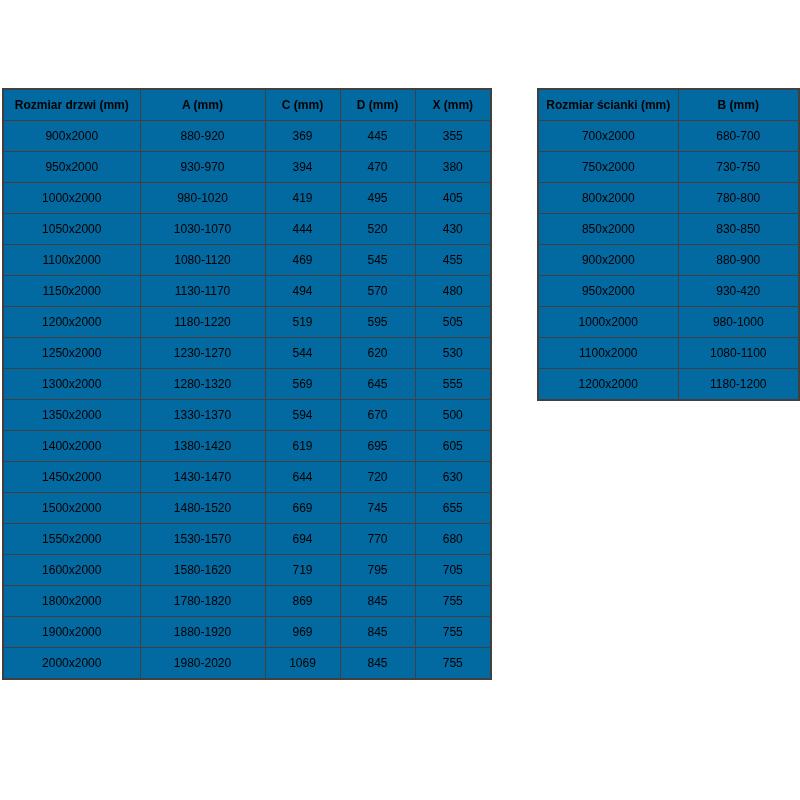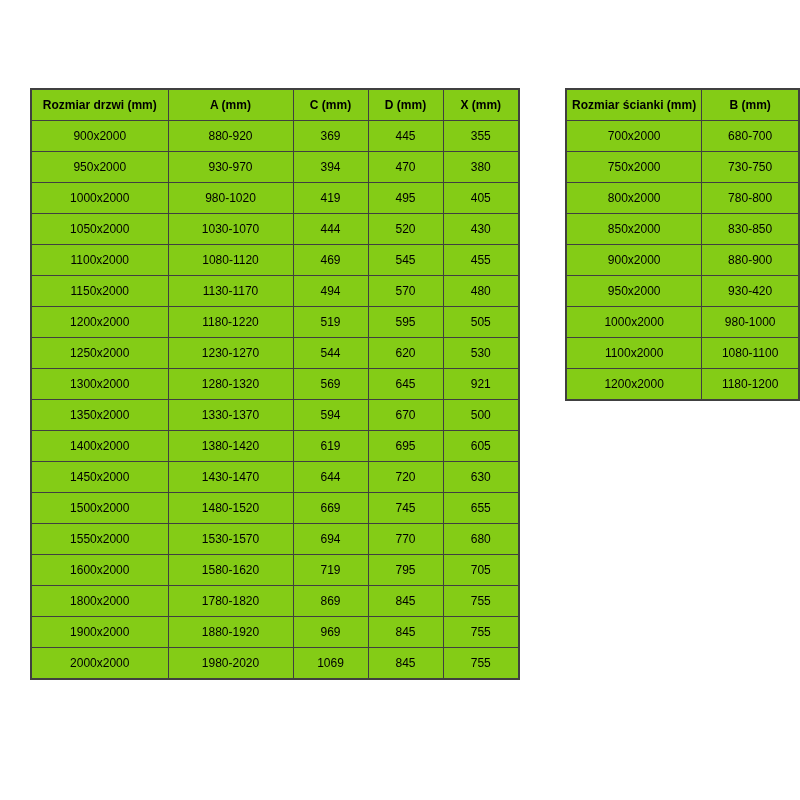--- a/index.html
+++ b/index.html
@@ -12,22 +12,21 @@
     width: 800px;
     height: 800px;
     font-family: "Liberation Sans", sans-serif;
     color: #000000;
   }
   table.spec-table {
     position: absolute;
     border-collapse: collapse;
     table-layout: fixed;
     border: 2px solid #404040;
-    background: #84cc16;
-    margin-left: 28px;
+    background: #0369a1;
   }
   table.spec-table th,
   table.spec-table td {
     border: 1px solid #404040;
     height: 30px;
     padding: 0 2px;
     text-align: center;
     vertical-align: middle;
     font-size: 12px;
     line-height: 1;
@@ -122,21 +121,21 @@
         <td>1230-1270</td>
         <td>544</td>
         <td>620</td>
         <td>530</td>
       </tr>
       <tr>
         <td>1300x2000</td>
         <td>1280-1320</td>
         <td>569</td>
         <td>645</td>
-        <td>921</td>
+        <td>555</td>
       </tr>
       <tr>
         <td>1350x2000</td>
         <td>1330-1370</td>
         <td>594</td>
         <td>670</td>
         <td>500</td>
       </tr>
       <tr>
         <td>1400x2000</td>

